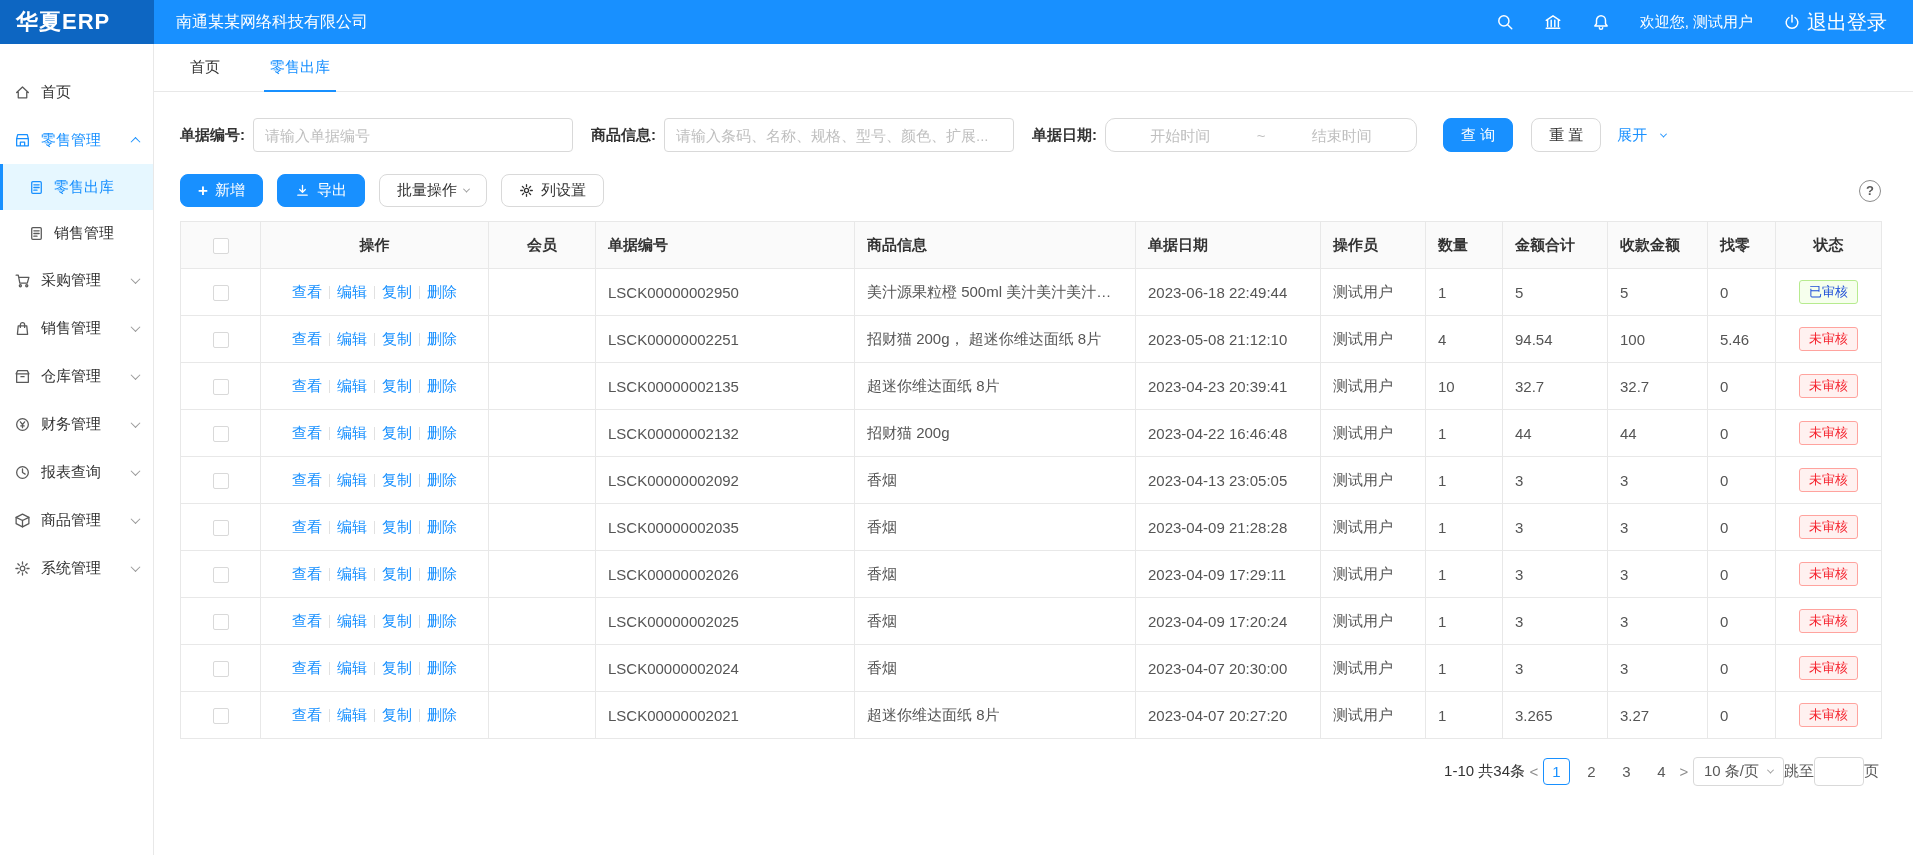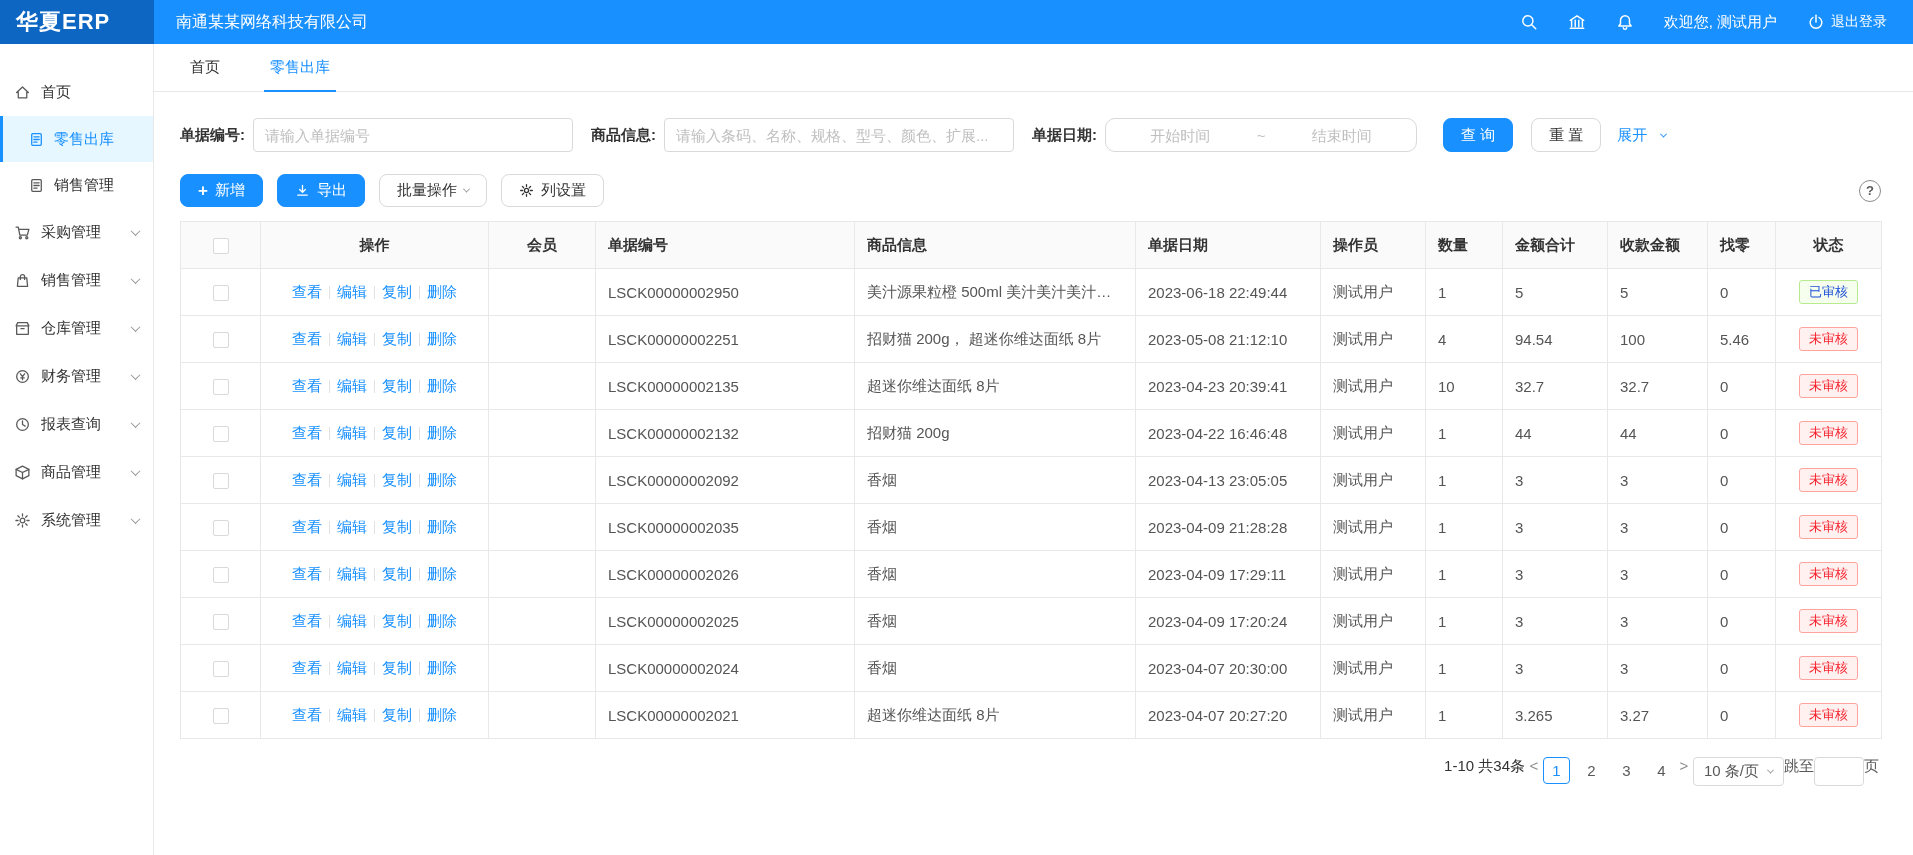--- a/index.html
+++ b/index.html
@@ -16,21 +16,21 @@
   a{text-decoration:none;}
 
   
   .header{height:44px;background:var(--header-bg);display:flex;align-items:center;}
   .logo{width:154px;height:100%;background:var(--logo-bg);color:#fff;font-size:22px;font-weight:bold;display:flex;align-items:center;padding-left:16px;letter-spacing:1px;flex-shrink:0;}
   .company{color:#fff;font-size:16px;margin-left:22px;}
   .header-right{margin-left:auto;display:flex;align-items:center;gap:30px;color:#fff;padding-right:26px;}
   .h-icon{display:flex;align-items:center;cursor:pointer;}
   .h-icon svg{width:18px;height:18px;stroke:#fff;fill:none;stroke-width:1.3;stroke-linecap:round;stroke-linejoin:round;}
   .welcome{font-size:15px;cursor:pointer;}
-  .logout{display:flex;gap:6px;font-size:14px;cursor:pointer;}
+  .logout{display:flex;gap:6px;font-size:20px;cursor:pointer;}
 
   
   .layout{display:flex;height:811px;}
   .sidebar{width:154px;flex-shrink:0;border-right:1px solid var(--border);padding-top:24px;background:#fff;}
   .menu-item{height:48px;display:flex;align-items:center;gap:10px;padding:0 14px;font-size:15px;color:var(--text);cursor:pointer;}
   .menu-item svg,.submenu-item svg{width:17px;height:17px;stroke:#595959;fill:none;stroke-width:1.2;stroke-linecap:round;stroke-linejoin:round;flex-shrink:0;}
   .menu-item.open{color:var(--primary);}
   .menu-item.open svg{stroke:var(--primary);}
   .menu-arrow{margin-left:auto;color:#999;display:flex;align-items:center;}
   .menu-item.open .menu-arrow{color:var(--primary);}
@@ -82,21 +82,21 @@
   td{color:#555;}
   .center{text-align:center;}
   .link{color:var(--primary);cursor:pointer;margin-top:32px;}
   .sep{display:inline-block;width:1px;height:13px;background:#e1e1e1;margin:0 7px;vertical-align:middle;}
   .checkbox{display:inline-block;width:16px;height:16px;border:1px solid var(--input-border);border-radius:2px;background:#fff;vertical-align:middle;cursor:pointer;}
   .badge{display:inline-block;padding:2px 9px;font-size:13px;line-height:18px;border-radius:3px;border:1px solid;}
   .badge.approved{color:#1d4ed8;background:#f6ffed;border-color:#b7eb8f;}
   .badge.unapproved{color:#f5222d;background:#fff1f0;border-color:#ffa39e;}
 
   
-  .pagination{display:flex;align-items:flex-start;justify-content:flex-end;padding:18px 2px 0 0;color:var(--text);}
+  .pagination{display:flex;align-items:center;justify-content:flex-end;padding:18px 2px 0 0;color:var(--text);}
   .pages{display:inline-flex;gap:8px;}
   .page-btn{min-width:27px;height:27px;line-height:27px;text-align:center;border-radius:4px;cursor:pointer;color:var(--text2);}
   .page-btn.active{border:1px solid var(--primary);color:var(--primary);line-height:25px;background:#fff;}
   .arrow-btn{color:#8c8c8c;cursor:pointer;min-width:18px;text-align:center;font-size:15px;}
   .page-size{height:29px;border:1px solid var(--input-border);border-radius:4px;padding:0 10px;display:inline-flex;align-items:center;gap:9px;color:var(--text2);cursor:pointer;background:#fff;}
   .page-size .chev{color:#999;}
   .jump-input{width:50px;height:29px;border:1px solid var(--input-border);border-radius:4px;outline:none;padding:0 6px;font-size:15px;}
   .jump-txt{color:var(--text2);}
 </style>
 </head>
@@ -137,20 +137,29 @@
 </div>
 
 <div class="layout">
 
   <aside class="sidebar">
     <div class="menu-item">
       <svg viewBox="0 0 16 16">
           <path d="M2.5 8 8 2.8 13.5 8M4 7.2V13h8V7.2"></path>
         </svg>
       <span>首页</span>
+    </div>
+    <div class="menu-item open">
+      <svg viewBox="0 0 16 16">
+          <path d="M2.5 6.2 3.5 2.5h9l1 3.7M2.5 6.2v6.8h11V6.2M2.5 6.2h11M6 13V9.5h4V13"></path>
+        </svg>
+      <span>零售管理</span>
+      <span class="menu-arrow">
+          <i class="chev up"></i>
+        </span>
     </div>
     <div class="submenu-item active">
       <svg viewBox="0 0 16 16">
           <rect x="3.5" y="2.5" width="9" height="11" rx="1"></rect>
           <path d="M5.5 5.5h5M5.5 8h5M5.5 10.5h3"></path>
         </svg>
       <span>零售出库</span>
     </div>
     <div class="submenu-item">
       <svg viewBox="0 0 16 16">

